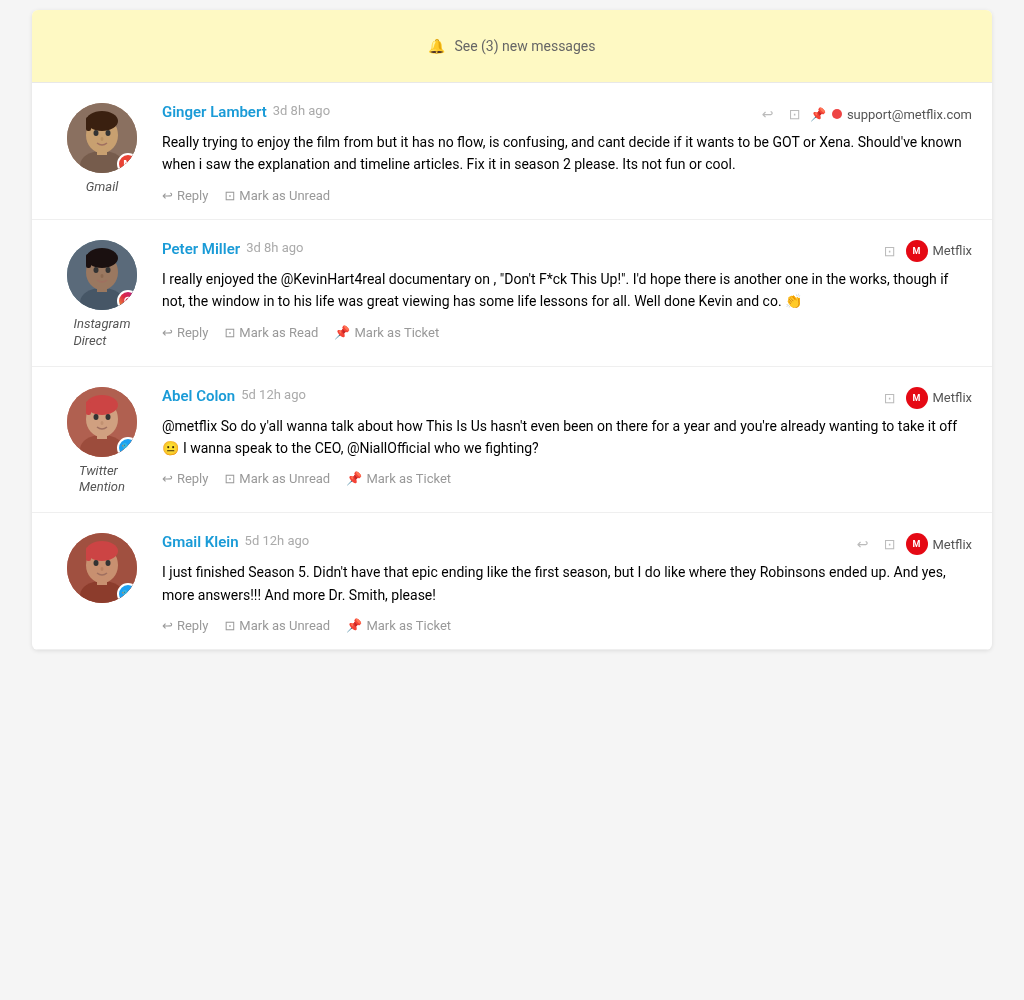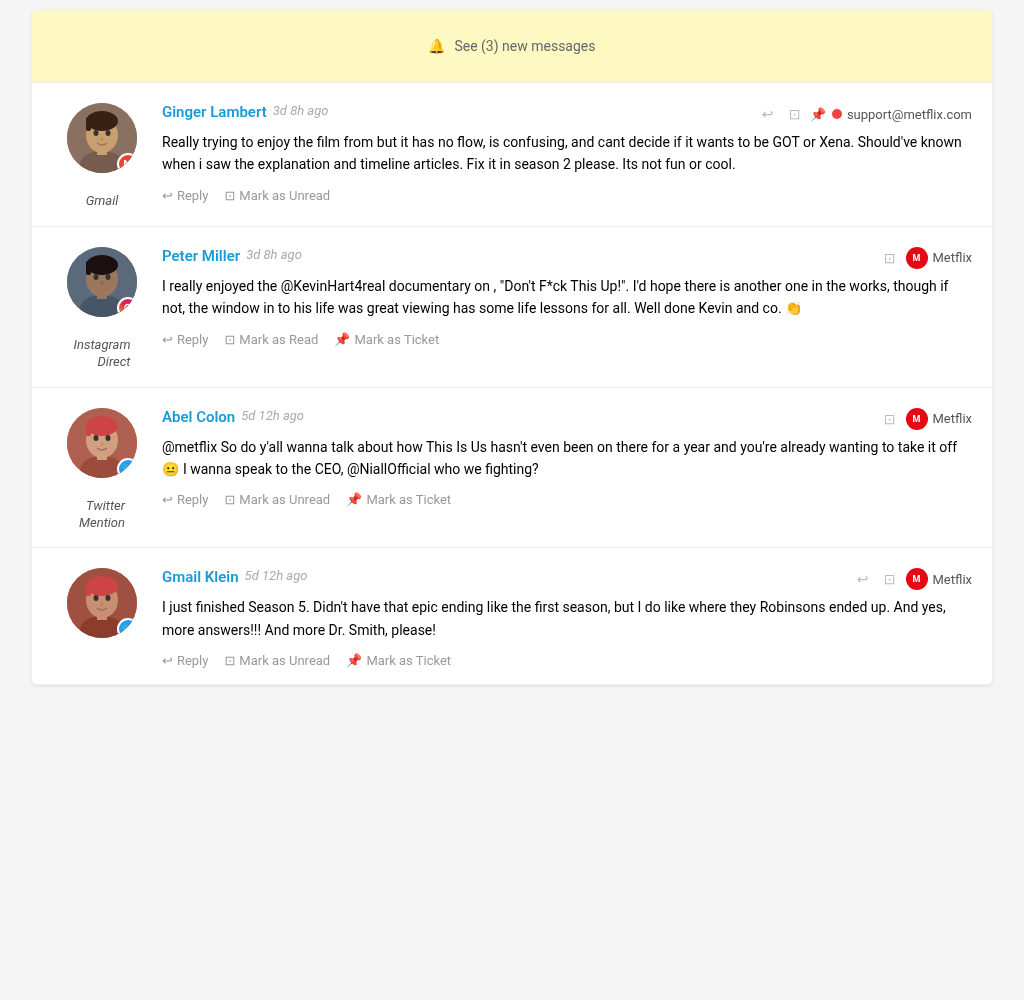--- a/index.html
+++ b/index.html
@@ -72,22 +72,22 @@
       justify-content: center;
       font-size: 11px;
       font-weight: bold;
       color: #fff;
       border: 2px solid #fff;
     }
 
     .source-label {
       font-size: 13px;
       color: #555;
-      margin-top: 20px;
-      text-align: right;
+      margin-top: 6px;
+      text-align: left;
       font-style: italic;
       line-height: 1.3;
     }
 
     .message-content {
       flex: 1;
     }
 
     .message-header {
       display: flex;
@@ -100,21 +100,20 @@
     .author-name {
       font-weight: 600;
       font-size: 15px;
       color: #1a9bd7;
       cursor: pointer;
     }
 
     .timestamp {
       font-size: 13px;
       color: #aaa;
-      font-style: italic;
     }
 
     .header-icons {
       margin-left: auto;
       display: flex;
       align-items: center;
       gap: 8px;
     }
 
     .icon-btn {

